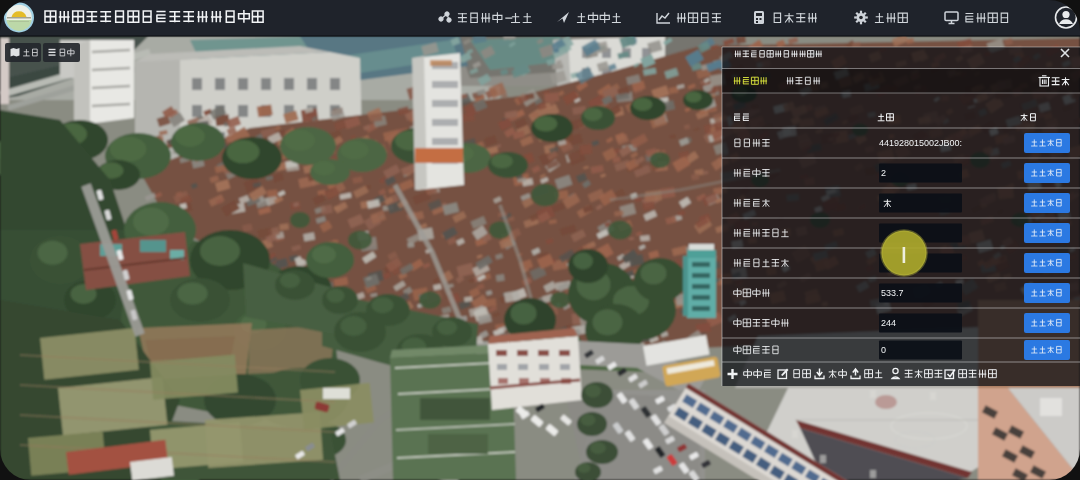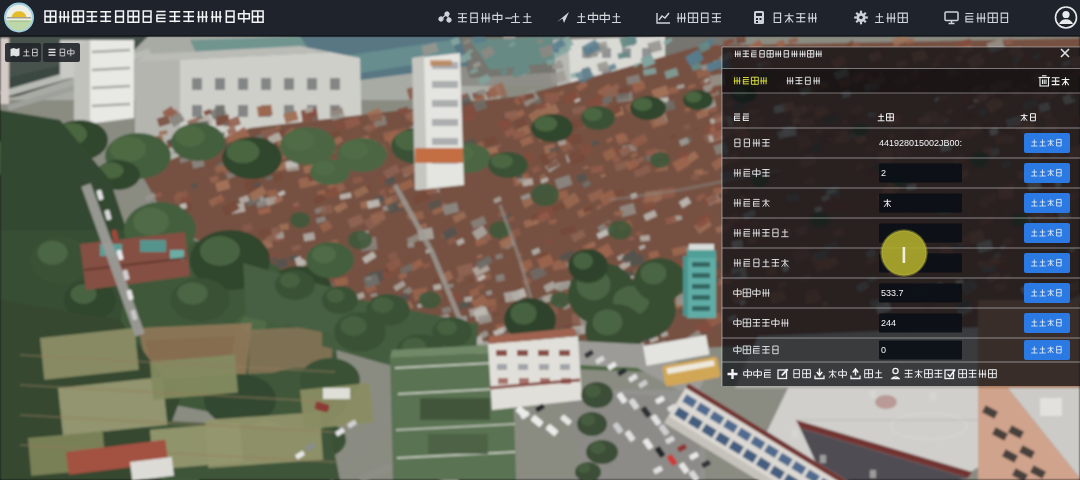--- a/index.html
+++ b/index.html
@@ -1,15 +1,15 @@
 <!DOCTYPE html>
 <html><head><meta charset="utf-8">
 <style>
 html,body{margin:0;padding:0;background:#111;}
-#stage{position:relative;width:1080px;height:480px;overflow:hidden;font-family:"Liberation Sans",sans-serif;}
+#stage{position:relative;width:1080px;height:480px;overflow:hidden;font-family:"Liberation Sans",sans-serif;border-radius:31px;}
 </style></head>
 <body>
 <div id="stage">
 <svg width="1080" height="480" viewBox="0 0 1080 480" style="filter:blur(0.35px)">
 <defs>
         <filter id="soft" x="-2%" y="-2%" width="104%" height="104%">
           <feGaussianBlur stdDeviation="0.9"></feGaussianBlur>
           <feColorMatrix type="saturate" values="0.8"></feColorMatrix>
         </filter>
       </defs>

